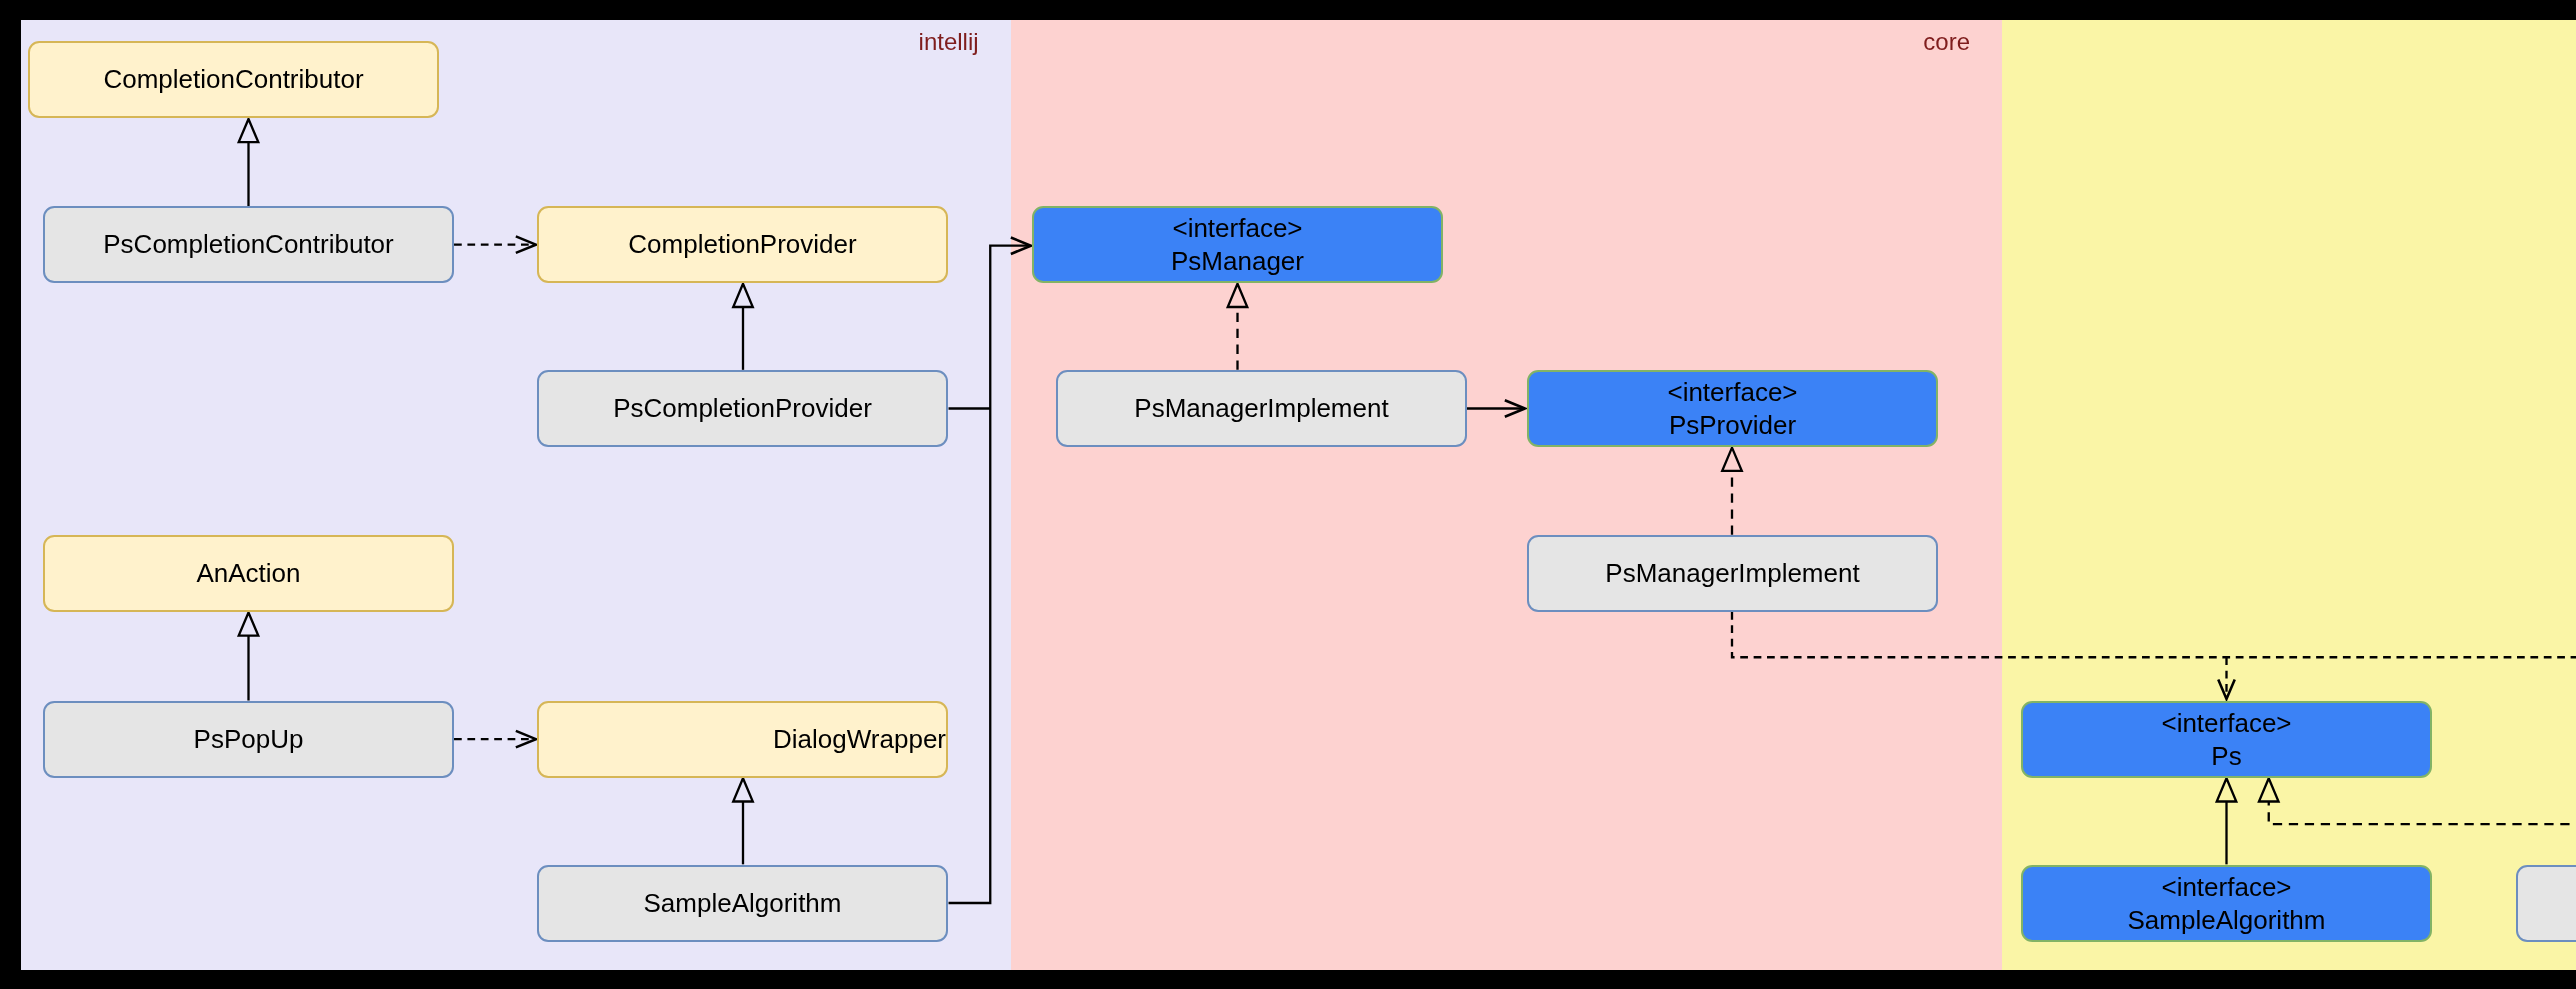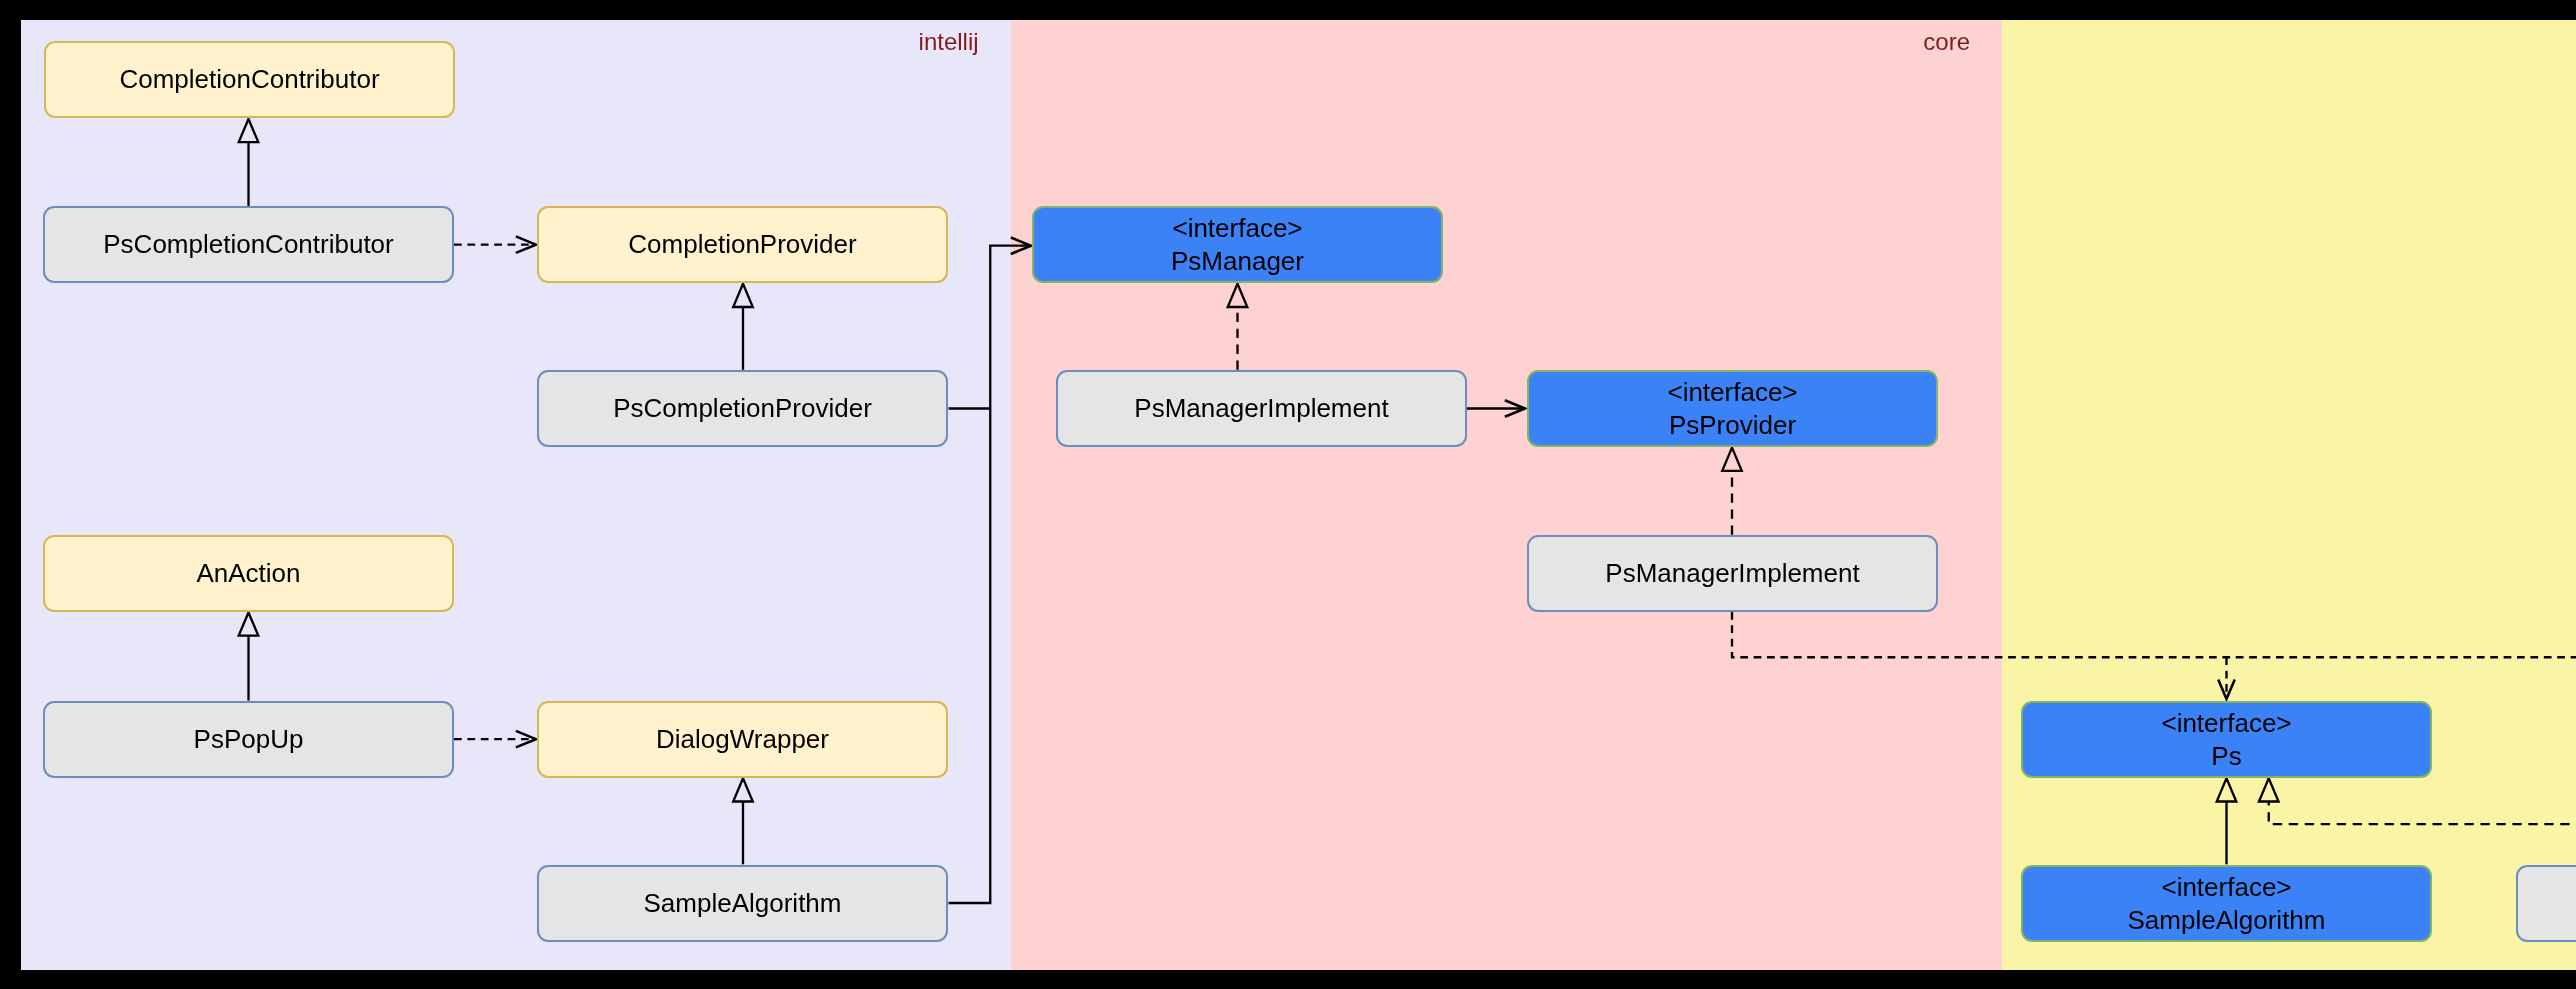--- a/index.html
+++ b/index.html
@@ -124,39 +124,39 @@
     <path class="edge" d="M5681 1753 L5838 1753"></path>
     <path class="vhead" d="M5801 1737 L5840 1753 L5801 1769"></path>
   </g>
 
   <g>
     <path class="edge" d="M6242 1678 L6242 1515"></path>
     <path class="vhead" d="M6226 1551 L6242 1512 L6258 1551"></path>
   </g>
 </svg>
 
-<div class="node node-yellow" style="left:44px;top:41px;align-items:center;">
+<div class="node node-yellow" style="left:28px;top:41px;align-items:center;">
   <span>CompletionContributor</span>
 </div>
 <div class="node node-blue" style="left:43px;top:206px;">
   <span>PsCompletionContributor</span>
 </div>
 <div class="node node-yellow" style="left:537px;top:206px;">
   <span>CompletionProvider</span>
 </div>
 <div class="node node-blue" style="left:537px;top:370px;">
   <span>PsCompletionProvider</span>
 </div>
 <div class="node node-yellow" style="left:43px;top:535px;">
   <span>AnAction</span>
 </div>
 <div class="node node-blue" style="left:43px;top:701px;">
   <span>PsPopUp</span>
 </div>
-<div class="node node-yellow" style="left:537px;top:701px;">
+<div class="node node-yellow" style="left:537px;top:701px;align-items:flex-end;">
   <span>DialogWrapper</span>
 </div>
 <div class="node node-blue" style="left:537px;top:865px;">
   <span>SampleAlgorithm</span>
 </div>
 <div class="node node-green" style="left:1032px;top:206px;">
   <span>&lt;interface&gt;</span>
   <span>PsManager</span>
 </div>
 <div class="node node-blue" style="left:1032px;top:370px;margin-left:24px;">

